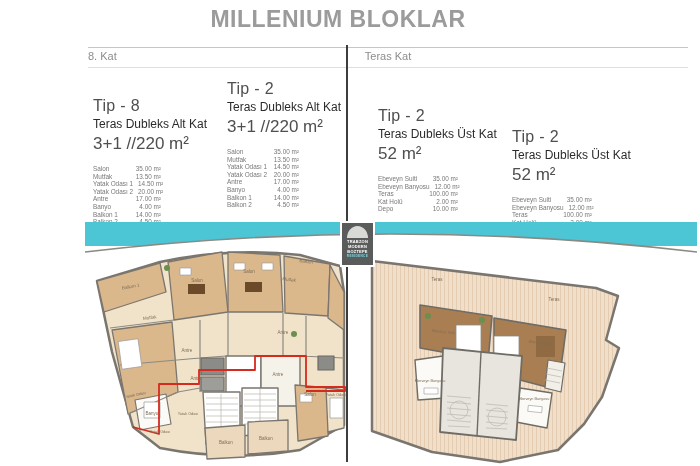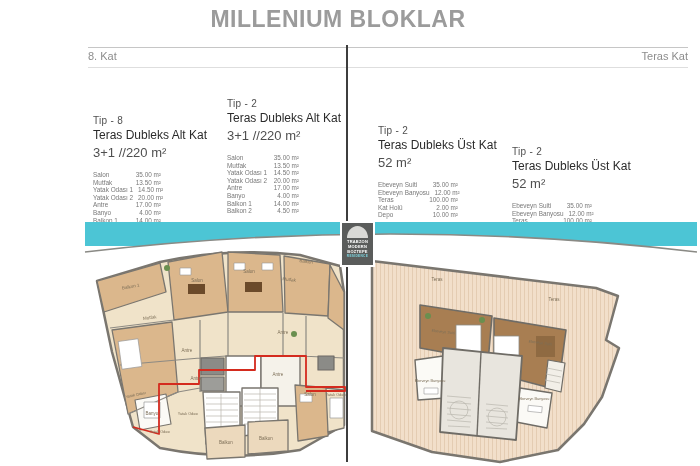--- a/index.html
+++ b/index.html
@@ -3,26 +3,26 @@
 <meta charset="utf-8">
 <style>
   html,body{margin:0;padding:0;background:#fff;}
   #page{position:relative;width:700px;height:466px;background:#ffffff;overflow:hidden;
         font-family:"Liberation Sans",sans-serif;}
   .title{position:absolute;top:6px;left:0;width:676px;text-align:center;
          font-size:23px;font-weight:bold;color:#9b9b9b;letter-spacing:.5px;}
   .hr1{position:absolute;left:88px;top:47px;width:600px;height:1px;background:#c6c6c6;}
   .hr2{position:absolute;left:88px;top:67px;width:600px;height:1px;background:#dedede;}
   .kat-left{position:absolute;left:88px;top:50px;font-size:11px;color:#8d8d8d;}
-  .kat-right{position:absolute;left:88px;top:50px;width:600px;text-align:right;font-size:11px;color:#8d8d8d;}
+  .kat-right{position:absolute;left:88px;top:50px;width:600px;text-align:center;font-size:11px;color:#8d8d8d;}
   .vdivider{position:absolute;left:346px;top:45px;width:2px;height:417px;background:#3d3d3d;}
   .spec{position:absolute;}
-  .spec .type{font-size:10px;color:#4f4f4f;letter-spacing:.3px;margin-top:18px;}
+  .spec .type{font-size:16px;color:#4f4f4f;letter-spacing:.3px;}
   .spec .subtitle{font-size:12px;font-weight:normal;color:#2b2b2b;margin-top:2px;white-space:nowrap;}
-  .spec .size{font-size:13px;color:#4f4f4f;margin-top:3px;}
+  .spec .size{font-size:17px;color:#4f4f4f;margin-top:3px;}
   .spec .rooms{margin-top:11px;}
   .room-row{display:flex;justify-content:space-between;font-size:6.4px;color:#787878;
             line-height:7.6px;white-space:nowrap;}
   .room-row .rname{padding-right:5px;}
   .room-row .rarea{text-align:right;}
   .w68{width:68px}.w72{width:72px}.w80{width:80px}
   svg{position:absolute;left:0;top:215px;}
   .logo{position:absolute;left:340px;top:221px;width:35px;height:46px;background:#5a5c5b;
         border:2px solid #ffffff;box-sizing:border-box;z-index:5;}
   .logo .dome{width:21px;height:12px;margin:3px auto 2px auto;background:#d9d9d6;

